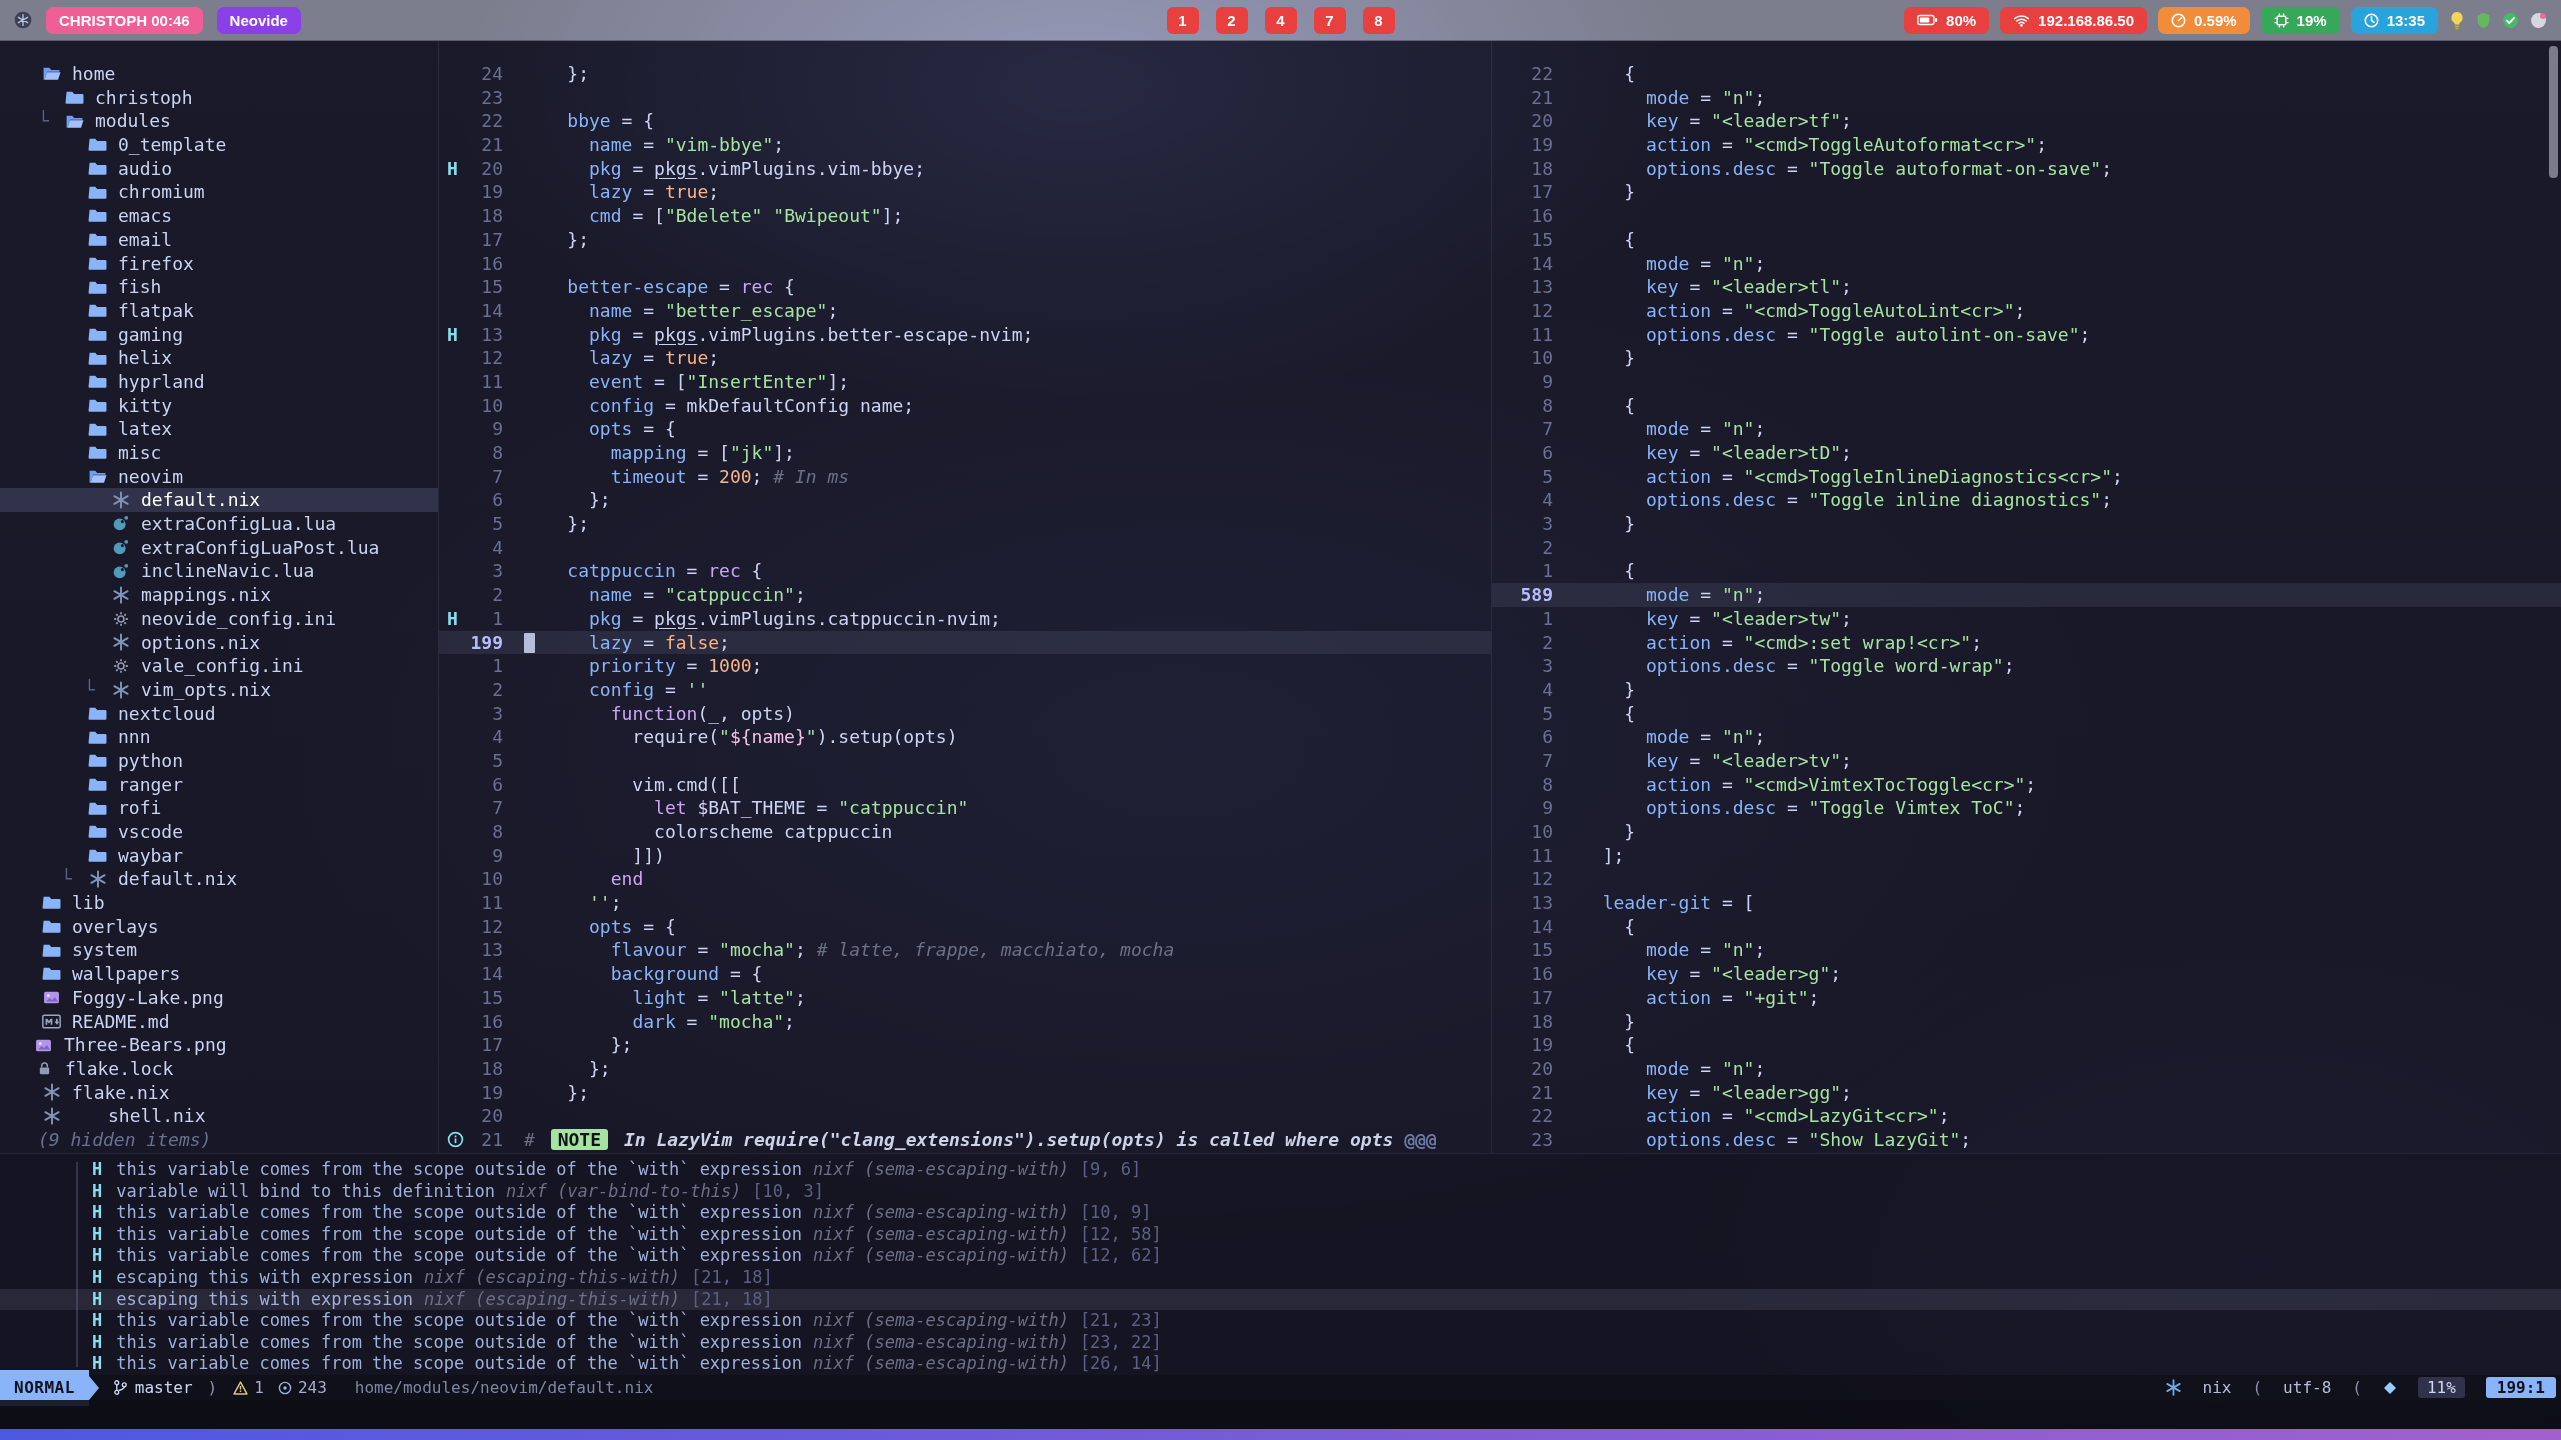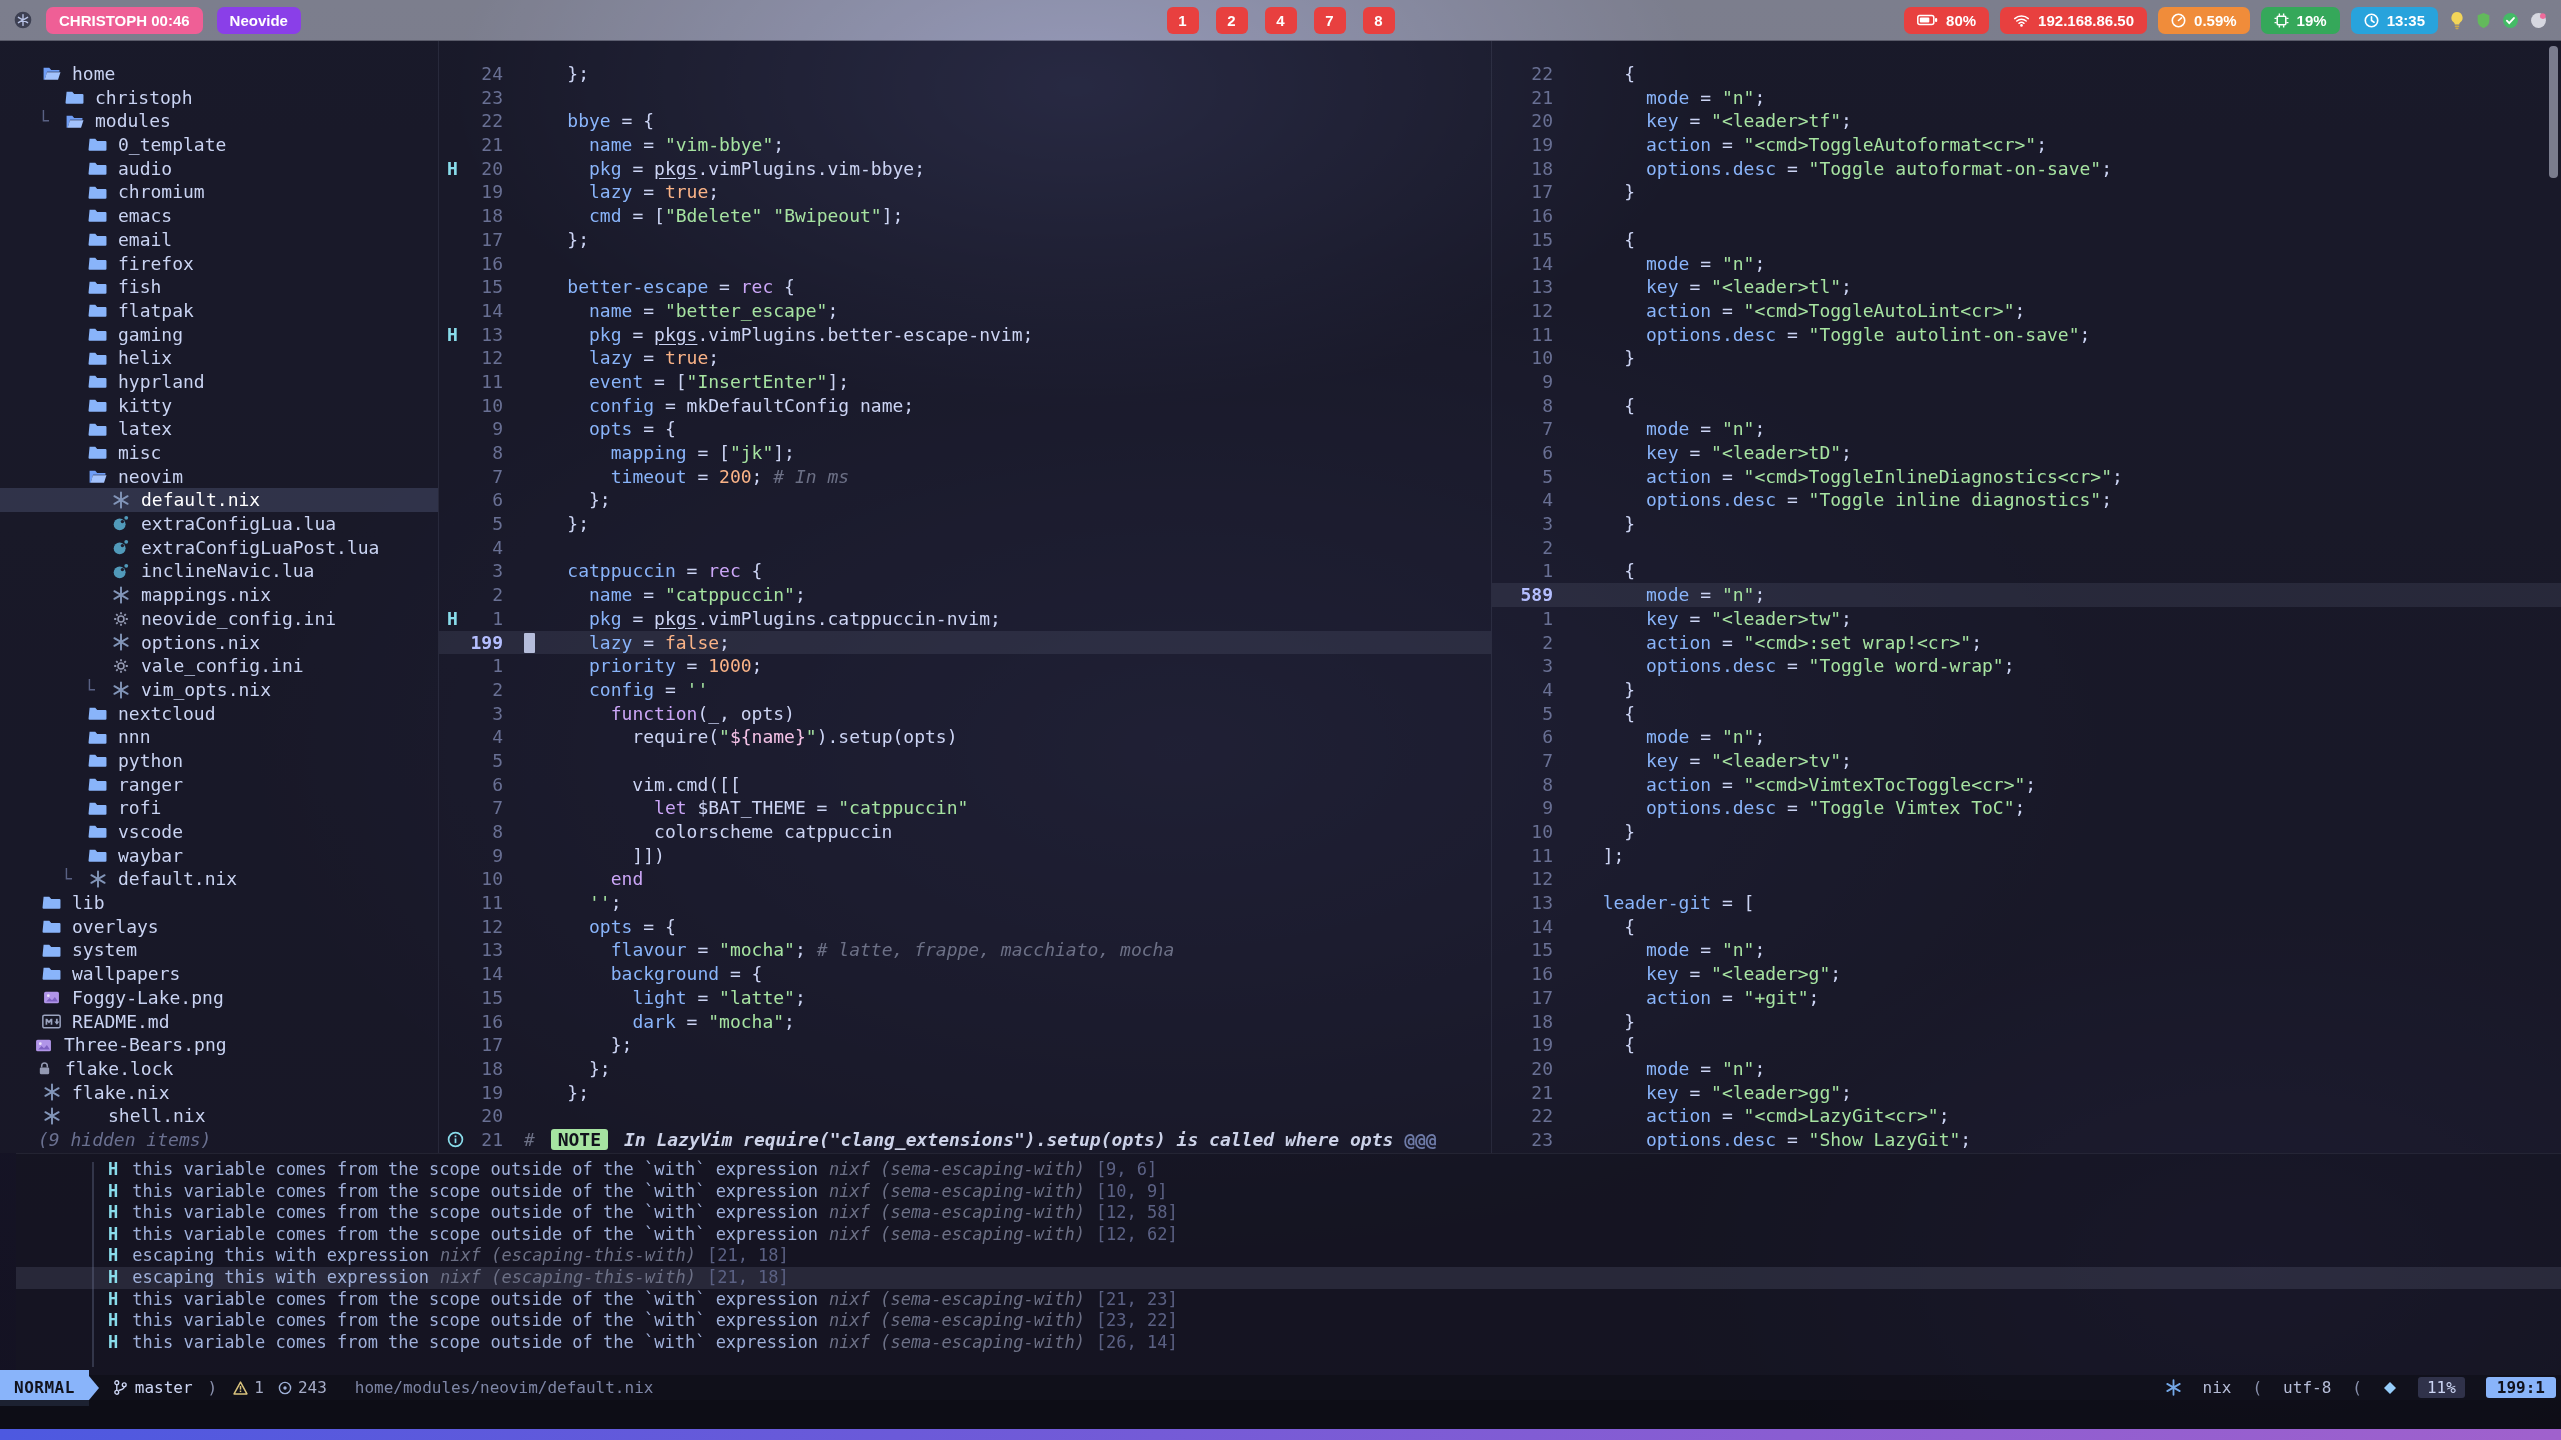--- a/index.html
+++ b/index.html
@@ -63,21 +63,21 @@
   .cmt{color:#6c7086;font-style:italic}
   .interp{color:#f5c2e7}
   .und{text-decoration:underline;text-underline-offset:3px}
   .note-badge{background:#a6e3a1;color:#11121c;font-weight:700;font-style:normal;border-radius:3px;padding:0 7px;margin:0 5px}
   .note-rest{color:#ccd2e8;font-weight:700;font-style:italic}
   .trunc{color:#6e7ba8;font-weight:700}
 
   .scrollthumb{position:absolute;right:3px;top:5px;width:9px;height:132px;border-radius:4px;background:rgba(202,206,224,.55)}
 
   
-  .diag{position:absolute;top:1153px;left:16px;right:0;height:222px;background:rgba(21,21,34,.80);
+  .diag{position:absolute;top:1153px;left:0;right:0;height:222px;background:rgba(21,21,34,.80);
     border-top:1px solid rgba(205,214,244,.08);padding:5px 0 0 92px;overflow:hidden}
   .diag::before{content:'';position:absolute;left:76px;top:8px;bottom:8px;width:2px;background:rgba(110,118,150,.35)}
   .drow{height:21.6px;line-height:21.6px;font-size:17px;white-space:pre;color:#9fb0da}
   .drow.sel{background:rgba(198,208,245,.11);margin-left:-92px;padding-left:92px}
   .dmark{color:#89dceb;font-weight:700;margin-right:14px}
   .dsrc{color:#6c7086;font-style:italic;margin-left:11px}
   .dpos{color:#5b6184;margin-left:11px}
 
   
   .statusline{position:absolute;top:1375px;left:0;right:0;height:25px;background:rgba(16,16,26,.92);
@@ -485,20 +485,21 @@
         <div class="crow"><span class="sign"></span><span class="lnum">20</span><span class="ctext">      <span class="prop">mode</span> = <span class="str">"n"</span>;</span></div>
         <div class="crow"><span class="sign"></span><span class="lnum">21</span><span class="ctext">      <span class="prop">key</span> = <span class="str">"&lt;leader&gt;gg"</span>;</span></div>
         <div class="crow"><span class="sign"></span><span class="lnum">22</span><span class="ctext">      <span class="prop">action</span> = <span class="str">"&lt;cmd&gt;LazyGit&lt;cr&gt;"</span>;</span></div>
         <div class="crow"><span class="sign"></span><span class="lnum">23</span><span class="ctext">      <span class="prop">options.desc</span> = <span class="str">"Show LazyGit"</span>;</span></div>
       </div>
     <div class="scrollthumb"></div>
   </div>
 
   <div class="diag" id="diag-panel">
       <div class="drow"><span class="dmark">H</span><span class="dmsg">this variable comes from the scope outside of the `with` expression</span><span class="dsrc">nixf (sema-escaping-with)</span><span class="dpos">[9, 6]</span></div>
+      <div class="drow"><span class="dmark">H</span><span class="dmsg">variable will bind to this definition</span><span class="dsrc">nixf (var-bind-to-this)</span><span class="dpos">[10, 3]</span></div>
       <div class="drow"><span class="dmark">H</span><span class="dmsg">this variable comes from the scope outside of the `with` expression</span><span class="dsrc">nixf (sema-escaping-with)</span><span class="dpos">[10, 9]</span></div>
       <div class="drow"><span class="dmark">H</span><span class="dmsg">this variable comes from the scope outside of the `with` expression</span><span class="dsrc">nixf (sema-escaping-with)</span><span class="dpos">[12, 58]</span></div>
       <div class="drow"><span class="dmark">H</span><span class="dmsg">this variable comes from the scope outside of the `with` expression</span><span class="dsrc">nixf (sema-escaping-with)</span><span class="dpos">[12, 62]</span></div>
       <div class="drow"><span class="dmark">H</span><span class="dmsg">escaping this with expression</span><span class="dsrc">nixf (escaping-this-with)</span><span class="dpos">[21, 18]</span></div>
       <div class="drow sel"><span class="dmark">H</span><span class="dmsg">escaping this with expression</span><span class="dsrc">nixf (escaping-this-with)</span><span class="dpos">[21, 18]</span></div>
       <div class="drow"><span class="dmark">H</span><span class="dmsg">this variable comes from the scope outside of the `with` expression</span><span class="dsrc">nixf (sema-escaping-with)</span><span class="dpos">[21, 23]</span></div>
       <div class="drow"><span class="dmark">H</span><span class="dmsg">this variable comes from the scope outside of the `with` expression</span><span class="dsrc">nixf (sema-escaping-with)</span><span class="dpos">[23, 22]</span></div>
       <div class="drow"><span class="dmark">H</span><span class="dmsg">this variable comes from the scope outside of the `with` expression</span><span class="dsrc">nixf (sema-escaping-with)</span><span class="dpos">[26, 14]</span></div>
     </div>
 

